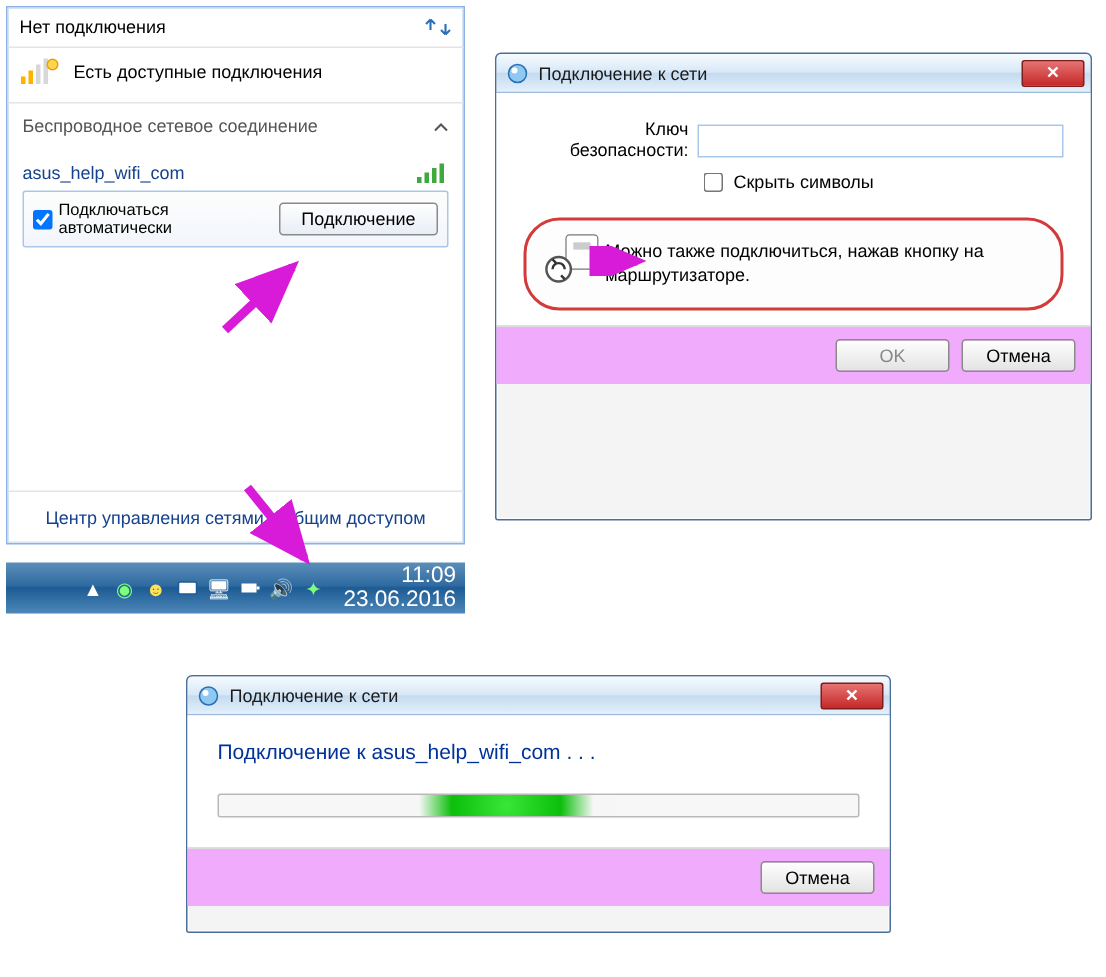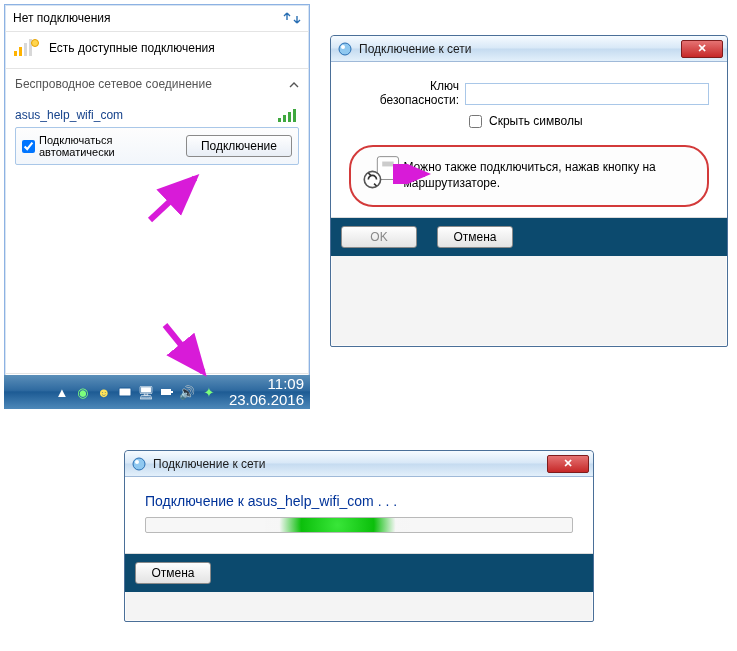--- a/index.html
+++ b/index.html
@@ -11,21 +11,21 @@
     width: 737px;
     height: 651px;
     position: relative;
     color: #000;
   }
   
   .flyout {
     position: absolute;
     left: 4px; top: 4px;
     width: 306px;
-    height: 405px;
+    height: 359px;
     border: 1px solid #8db2e3;
     background: #fff;
     display: flex;
     flex-direction: column;
     box-shadow: 0 0 0 1px #d7e4f2 inset;
   }
   .flyout-header {
     display: flex; align-items: center; justify-content: space-between;
     padding: 6px 8px;
     border-bottom: 1px solid #e4e4e4;
@@ -132,37 +132,37 @@
     border-radius: 24px;
     padding: 8px 16px 8px 10px;
     display: flex; align-items: center; 
     background: #fdfdfd;
     position: relative;
   }
   .wps-icon {
     width: 52px; height: 42px; position: relative;
   }
   .dlg-buttons {
-    background: #0c4a6e;
+    background: #f0abfc;
     border-top: 1px solid #dcdcdc;
     padding: 8px 10px;
-    display: flex; gap: 20px;
+    display: flex; justify-content: flex-end; gap: 8px;
   }
   .btn2 {
     min-width: 76px; text-align: center;
     background: linear-gradient(#fefefe,#e3e3e3);
     border: 1px solid #8a8a8a;
     border-radius: 3px;
     padding: 3px 10px; font-size: 12px; cursor: pointer;
   }
   .btn2.disabled { color: #888; }
   
   .dlg-conn { left: 124px; top: 450px; width: 470px; height: 172px; }
   .dlg-conn .dlg-body { padding: 16px 20px 20px 20px; }
-  .conn-text { color: #003399; font-size: 14px; margin-bottom: 8px; }
+  .conn-text { color: #003399; font-size: 14px; margin-bottom: 20px; }
   .progress {
     height: 16px;
     border: 1px solid #b9b9b9;
     border-radius: 2px;
     background: #f7f7f7;
     position: relative; overflow: hidden;
   }
   .progress-fill {
     position: absolute; left: 28%; top: 0; height: 100%; width: 34%;
     background: radial-gradient(circle at center, #39e639 0%, #0bbf0b 50%, rgba(240,240,240,.1) 80%);

